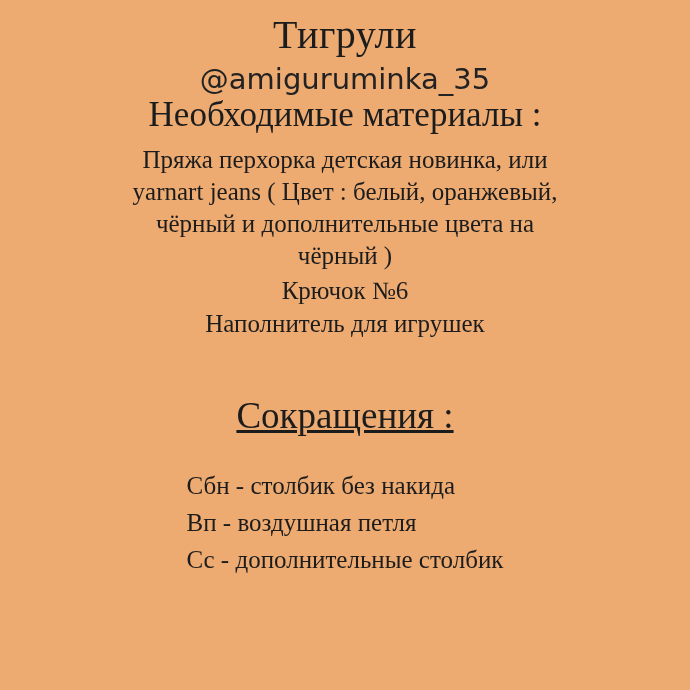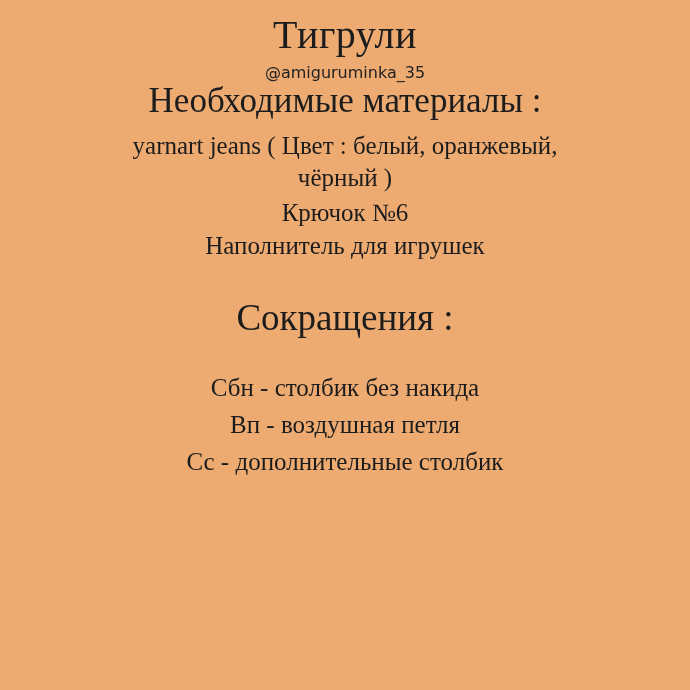--- a/index.html
+++ b/index.html
@@ -25,21 +25,21 @@
   }
   .title {
     font-size: 40px;
     line-height: 1.05;
     letter-spacing: 0.5px;
     margin-top: 8px;
     text-align: center;
   }
   .handle {
     font-family: "DejaVu Sans", sans-serif;
-    font-size: 16px;
+    font-size: 29px;
     line-height: 1.1;
     margin-top: 8px;
     text-align: center;
     color: #222;
   }
   .section-heading {
     font-size: 35px;
     line-height: 1.1;
     text-align: center;
     white-space: nowrap;
@@ -54,46 +54,48 @@
   .materials .ln {
     display: block;
   }
   .sub-list {
     margin-top: 2px;
     text-align: center;
     font-size: 25px;
     line-height: 1.32;
   }
   .section-heading.second {
-    margin-top: 36px;
+    margin-top: 56px;
     font-size: 37px;
+    text-decoration: underline;
   }
   .abbrev {
     margin-top: 30px;
-    text-align: center;
     font-size: 25px;
     line-height: 1.48;
   }
   .abbrev .ln {
     display: block;
   }
 </style>
 </head>
 <body>
 
 <div class="page">
 
   <div class="title">Тигрули</div>
 
   <div class="handle">@amiguruminka_35</div>
 
   <div class="section-heading">Необходимые материалы :</div>
 
   <div class="materials">
+    <span class="ln">Пряжа перхорка детская новинка, или</span>
     <span class="ln">yarnart jeans ( Цвет : белый, оранжевый,</span>
+    <span class="ln">чёрный и дополнительные цвета на</span>
     <span class="ln">чёрный )</span>
   </div>
 
   <div class="sub-list">
     <div>Крючок №6</div>
     <div>Наполнитель для игрушек</div>
   </div>
 
   <div class="section-heading second">Сокращения :</div>
 

